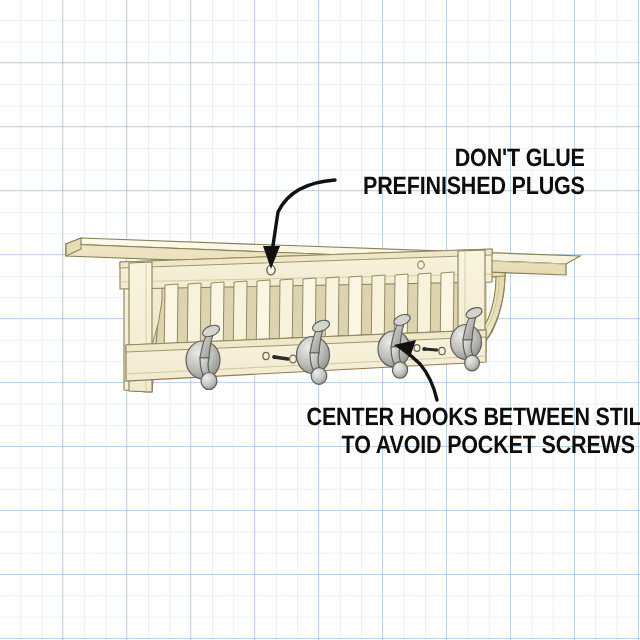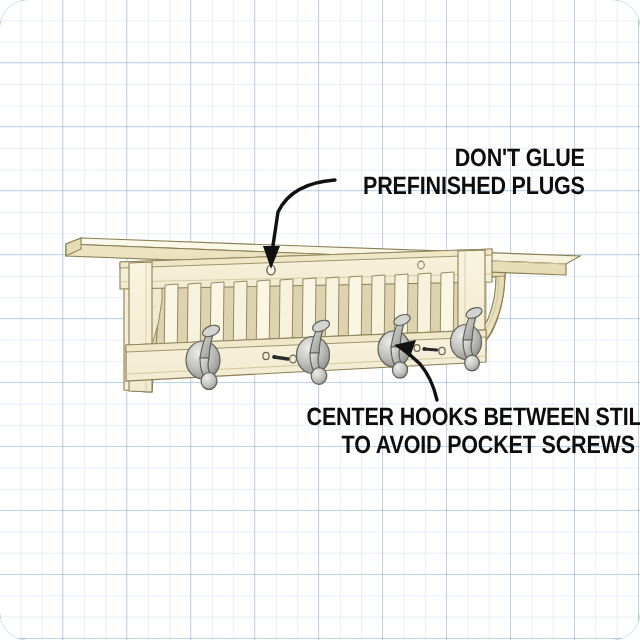--- a/index.html
+++ b/index.html
@@ -8,21 +8,20 @@
     padding: 0;
     background: #ffffff;
   }
   #stage {
     position: relative;
     width: 640px;
     height: 640px;
     overflow: hidden;
     background: #15803d;
     font-family: "Liberation Sans", sans-serif;
-    border-radius: 27px;
   }
 
   
   #grid-bg {
     position: absolute;
     inset: 0;
     background-color: #ffffff;
     background-image:
       linear-gradient(to right,  rgba(150,185,215,0.22) 1px, transparent 1px),
       linear-gradient(to bottom, rgba(150,185,215,0.22) 1px, transparent 1px),

